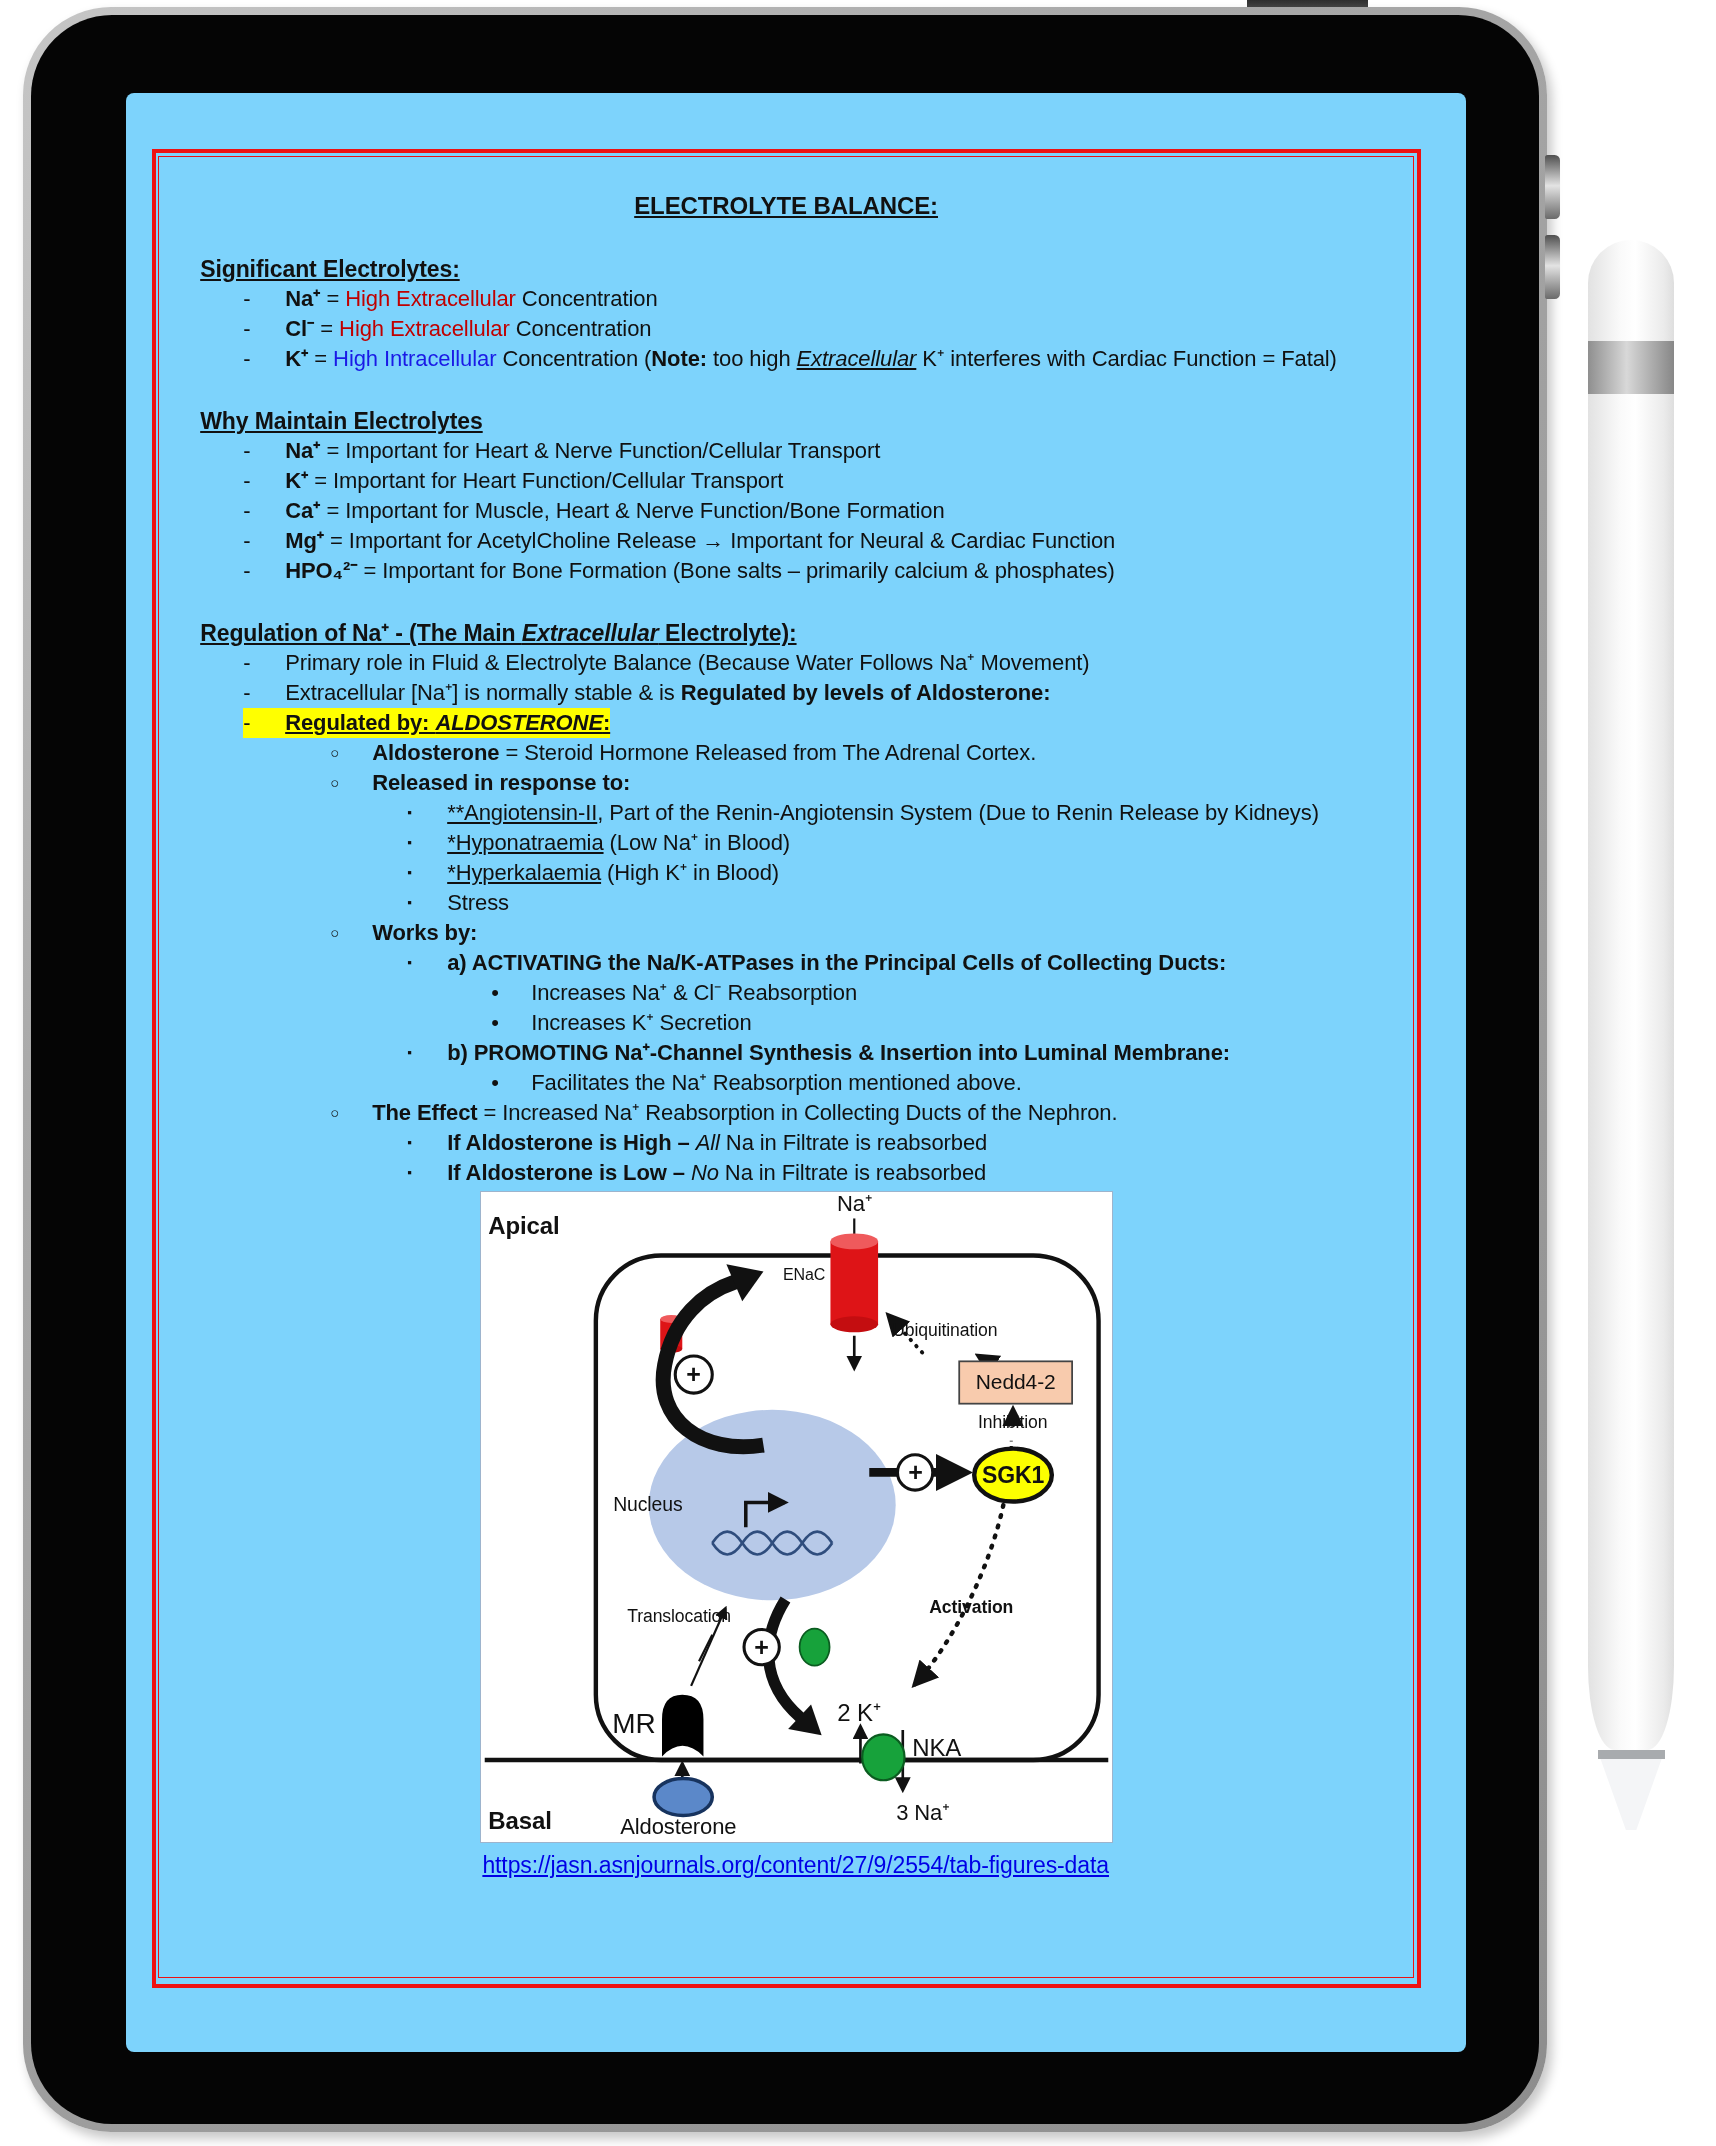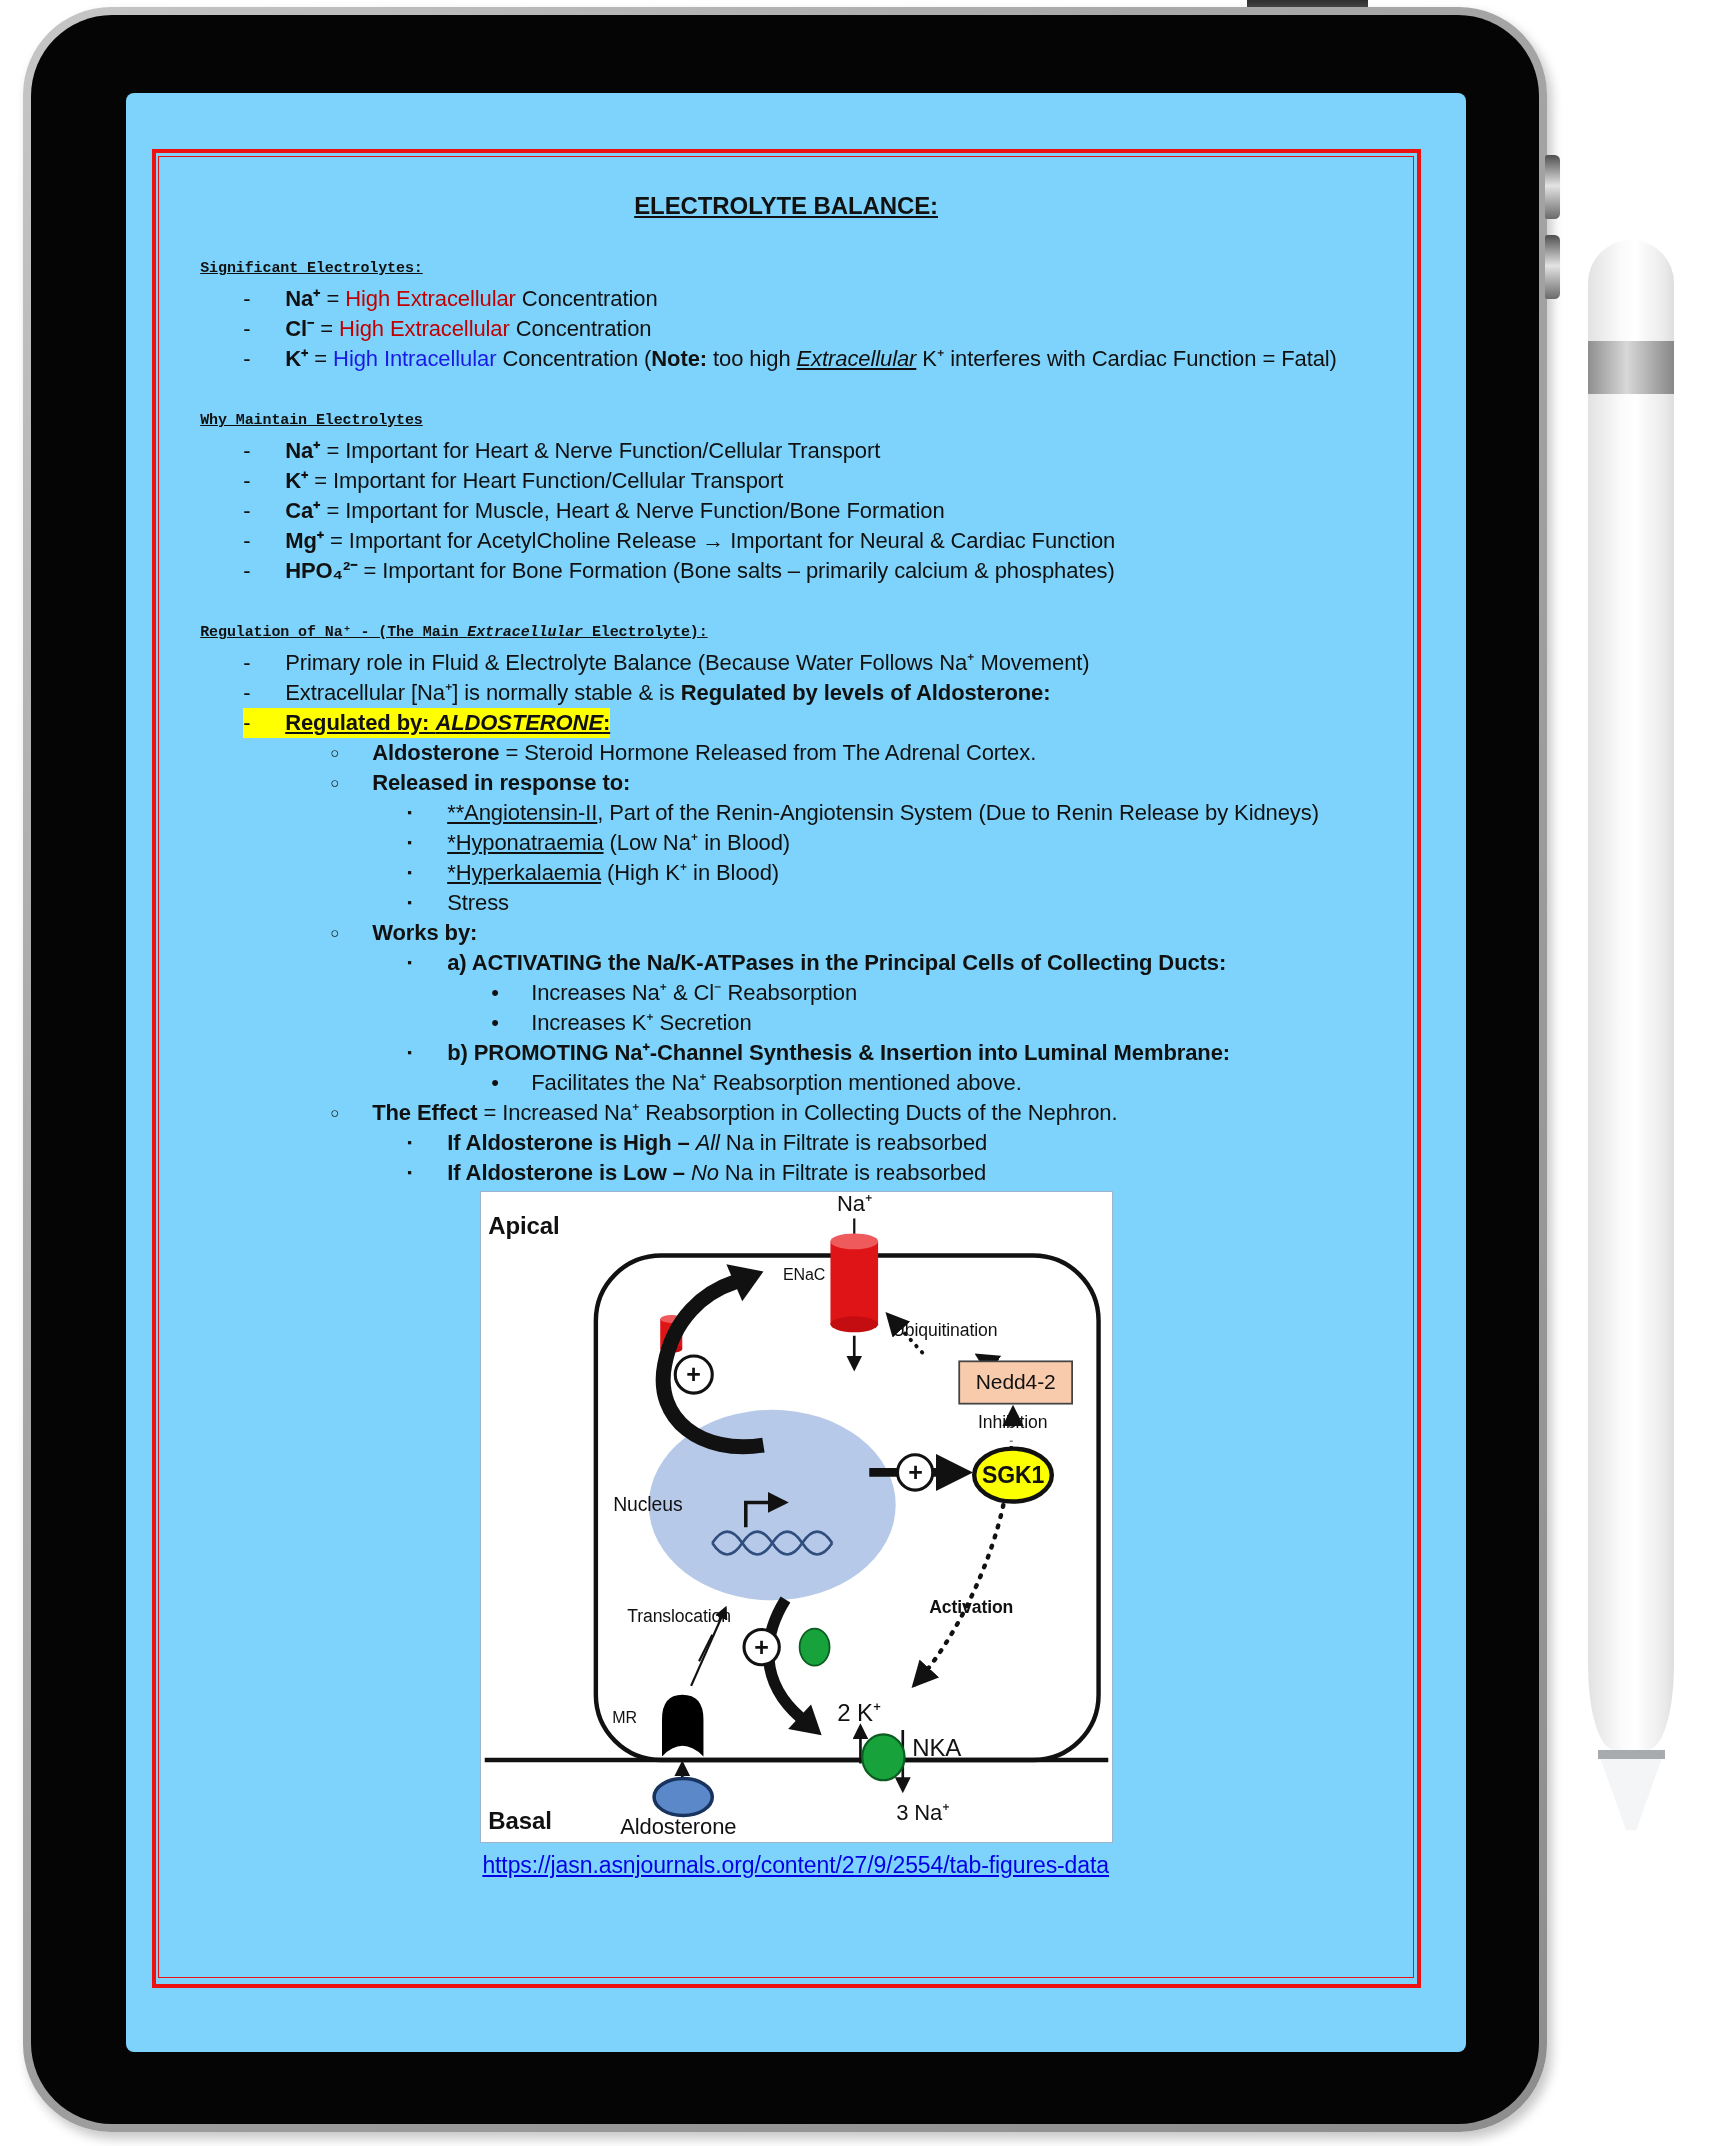--- a/index.html
+++ b/index.html
@@ -33,21 +33,21 @@
     clip-path:polygon(3% 0,97% 0,58% 96%,42% 96%);}
 
   
   .doc{position:absolute;left:25.6px;top:56px;width:1269px;height:1839px;
     border:4.4px solid var(--c-border-red,#ee1111);box-sizing:border-box;}
   .doc-in{margin:2.6px;border:1.8px solid var(--c-border-red,#ee1111);height:calc(100% - 8.8px);
     box-sizing:border-box;overflow:hidden;}
   .doc-content{padding:19.4px 41px 0 41px;font-size:22px;line-height:30px;letter-spacing:-0.1px;}
   .doc-title{margin-top:14px;text-align:center;font-size:24px;line-height:32px;
     font-weight:bold;text-decoration:underline;}
-  .sec-h{margin-top:32px;font-weight:bold;text-decoration:underline;font-size:15px;font-family:Liberation Mono, monospace;}
+  .sec-h{margin-top:32px;font-weight:bold;text-decoration:underline;font-size:23px;}
   .li{display:flex;align-items:flex-start;}
   .blt{flex:0 0 auto;text-align:left;}
   .txt{flex:1 1 auto;}
   .lv1 .blt{margin-left:43px;width:42px;}
   .lv2 .blt{margin-left:130px;width:42px;font-size:15px;line-height:30px;}
   .lv3 .blt{margin-left:207px;width:40px;font-size:13.2px;line-height:30px;}
   .lv4 .blt{margin-left:291px;width:40px;}
   .li.hl .blt,.li.hl .txt{background:var(--c-highlight,#ffff00);}
   .li.hl .txt{flex:0 0 auto;}
   .sg-b{font-weight:bold;}
@@ -65,21 +65,21 @@
   .fl-basal{left:7px;top:616px;font-size:24px;font-weight:bold;}
   .fl-na-top{left:349px;top:0px;width:49px;text-align:center;font-size:22px;}
   .fl-enac{left:265px;top:74px;width:79px;text-align:right;font-size:16px;}
   .fl-ubiquitination{left:411px;top:129px;}
   .fl-nedd{left:478px;top:169px;width:113px;height:42px;text-align:center;line-height:42px;font-size:21px;}
   .fl-inhibition{left:483px;top:221px;width:97px;text-align:center;}
   .fl-sgk1{left:493px;top:271px;width:78px;text-align:center;font-size:23px;font-weight:bold;}
   .fl-nucleus{left:132px;top:302px;font-size:19.4px;}
   .fl-translocation{left:146px;top:415px;}
   .fl-activation{left:448px;top:406px;font-weight:bold;}
-  .fl-mr{left:131px;top:517px;font-size:16px;}
+  .fl-mr{left:131px;top:517px;font-size:28px;}
   .fl-k2{left:356px;top:508px;font-size:24px;}
   .fl-nka{left:431px;top:543px;font-size:24px;}
   .fl-na3{left:415px;top:609px;font-size:22px;}
   .fl-aldosterone{left:139px;top:623px;font-size:22px;}
   .plus{position:absolute;width:26.5px;height:26.5px;text-align:center;font-size:25px;
     font-weight:bold;line-height:26.5px;}
   .plus1{left:199px;top:169px;}
   .plus2{left:421px;top:267px;}
   .plus3{left:267px;top:442px;}
 

